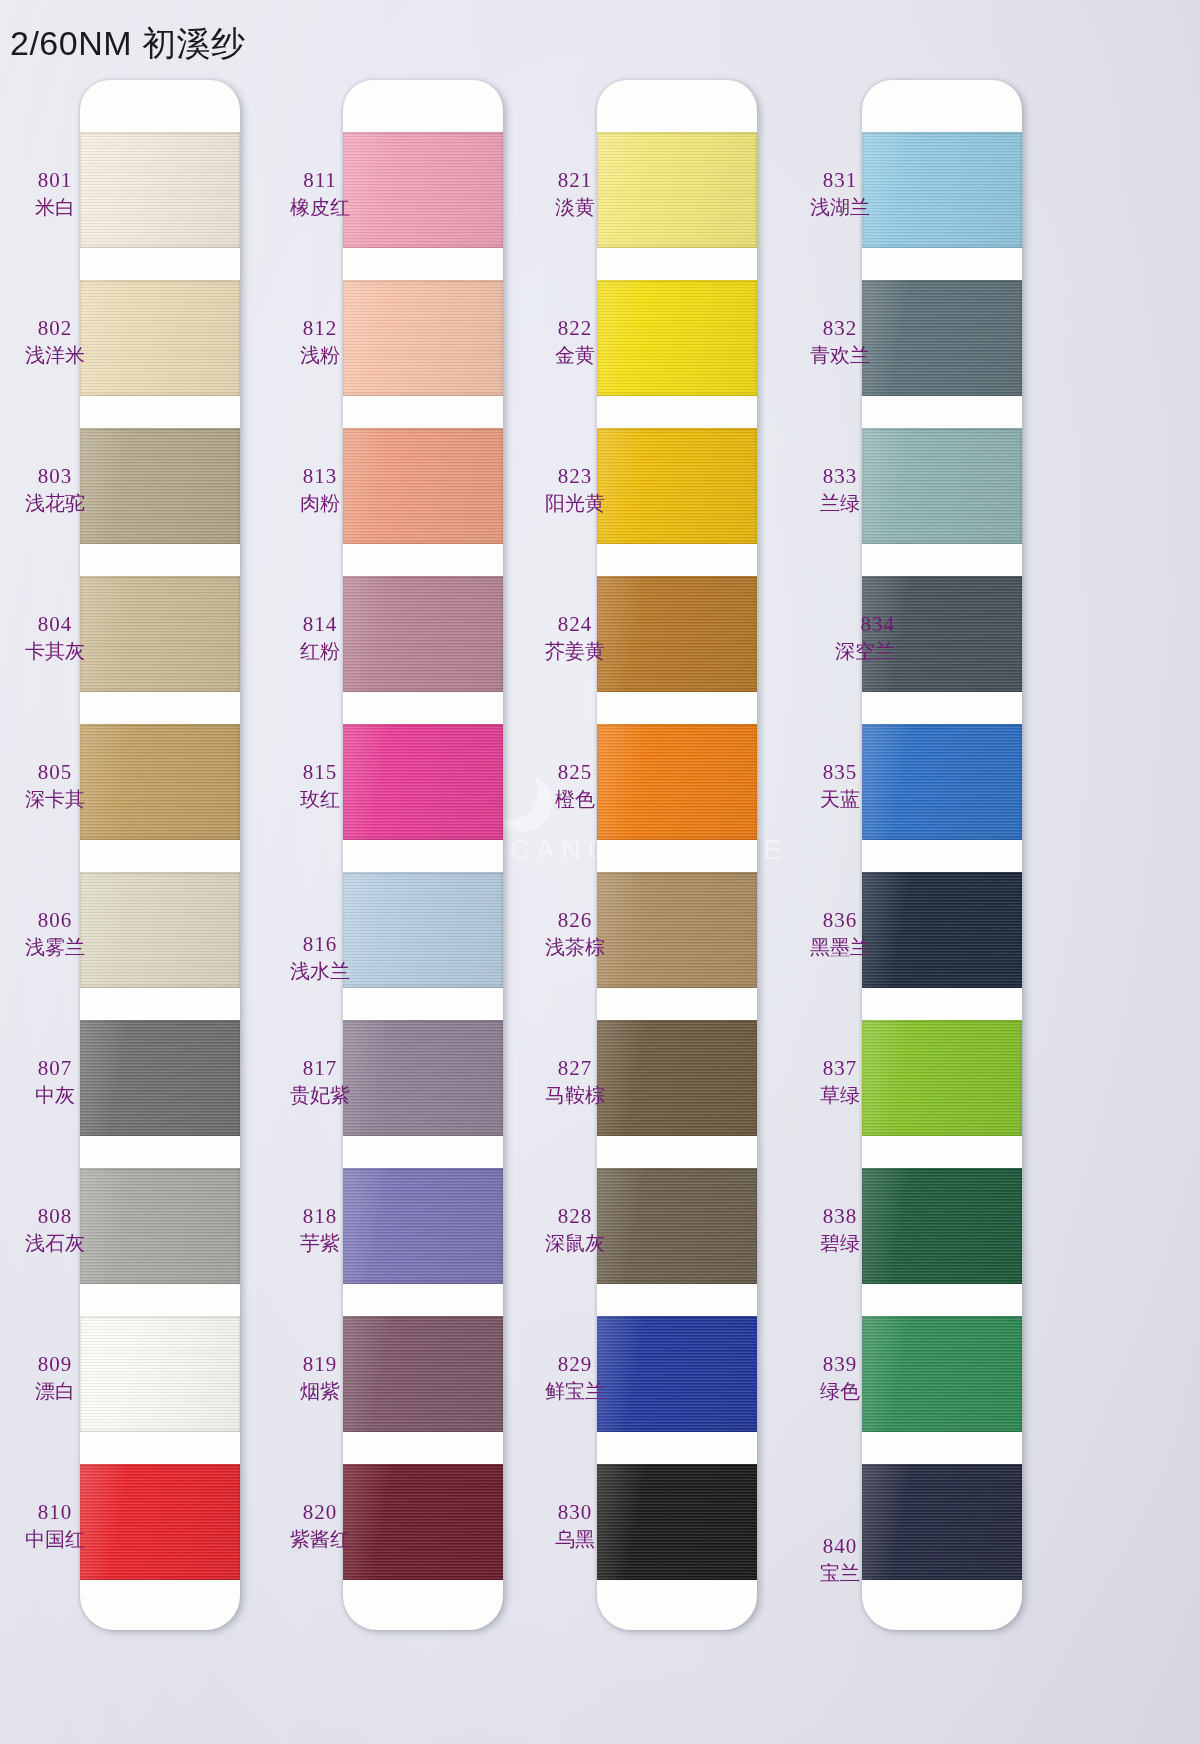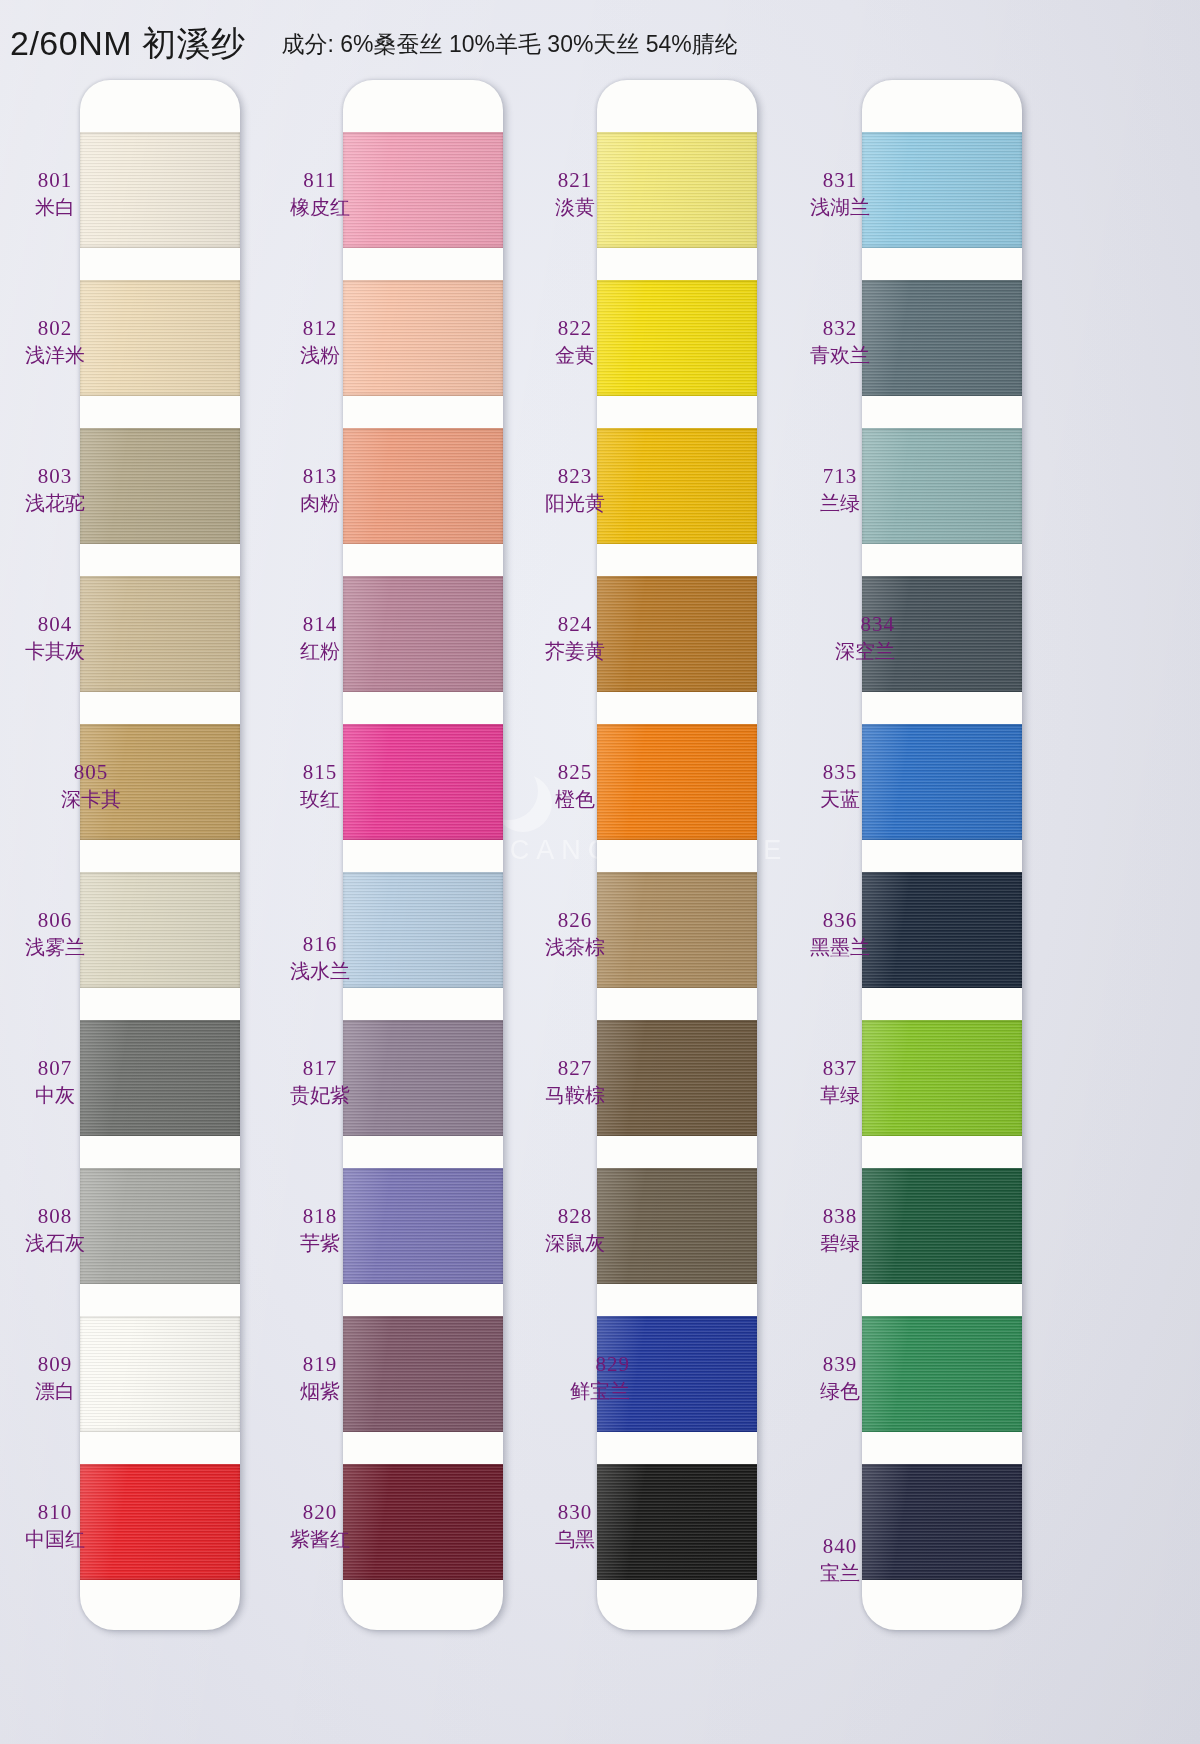--- a/index.html
+++ b/index.html
@@ -98,21 +98,20 @@
     white-space:nowrap;
   }
 </style>
 </head>
 <body>
 
 <div id="paper"></div>
 
 <div id="header">
   <div id="title">2/60NM  初溪纱</div>
-  <div id="composition">成分: 6%桑蚕丝 10%羊毛 30%天丝 54%腈纶</div>
 </div>
 
 <div id="watermark">
   <div class="wm-moon"></div>
   <span>HUACANG TEXTILE</span>
 </div>
 
 <div id="chart-root">
     <div class="column">
       <div class="card" style="left: 80px; top: 80px; height: 1550px;">
@@ -136,21 +135,21 @@
         <span class="name">浅洋米</span>
       </div>
       <div class="label" style="left: 0px; top: 464px;">
         <span class="code">803</span>
         <span class="name">浅花驼</span>
       </div>
       <div class="label" style="left: 0px; top: 612px;">
         <span class="code">804</span>
         <span class="name">卡其灰</span>
       </div>
-      <div class="label" style="left: 0px; top: 760px; padding-left: 36px;">
+      <div class="label" style="left: 0px; top: 760px;">
         <span class="code">805</span>
         <span class="name">深卡其</span>
       </div>
       <div class="label" style="left: 0px; top: 908px;">
         <span class="code">806</span>
         <span class="name">浅雾兰</span>
       </div>
       <div class="label" style="left: 0px; top: 1056px;">
         <span class="code">807</span>
         <span class="name">中灰</span>
@@ -260,21 +259,21 @@
         <span class="name">浅茶棕</span>
       </div>
       <div class="label" style="left: 520px; top: 1056px;">
         <span class="code">827</span>
         <span class="name">马鞍棕</span>
       </div>
       <div class="label" style="left: 520px; top: 1204px;">
         <span class="code">828</span>
         <span class="name">深鼠灰</span>
       </div>
-      <div class="label" style="left: 520px; top: 1352px; text-align: right;">
+      <div class="label" style="left: 520px; top: 1352px;">
         <span class="code">829</span>
         <span class="name">鲜宝兰</span>
       </div>
       <div class="label" style="left: 520px; top: 1500px;">
         <span class="code">830</span>
         <span class="name">乌黑</span>
       </div>
     </div>
     <div class="column">
       <div class="card" style="left: 862px; top: 80px; height: 1550px;">
@@ -291,21 +290,21 @@
       </div>
       <div class="label" style="left: 785px; top: 168px;">
         <span class="code">831</span>
         <span class="name">浅湖兰</span>
       </div>
       <div class="label" style="left: 785px; top: 316px;">
         <span class="code">832</span>
         <span class="name">青欢兰</span>
       </div>
       <div class="label" style="left: 785px; top: 464px;">
-        <span class="code">713</span>
+        <span class="code">833</span>
         <span class="name">兰绿</span>
       </div>
       <div class="label" style="left: 785px; top: 612px; text-align: right;">
         <span class="code">834</span>
         <span class="name">深空兰</span>
       </div>
       <div class="label" style="left: 785px; top: 760px;">
         <span class="code">835</span>
         <span class="name">天蓝</span>
       </div>

